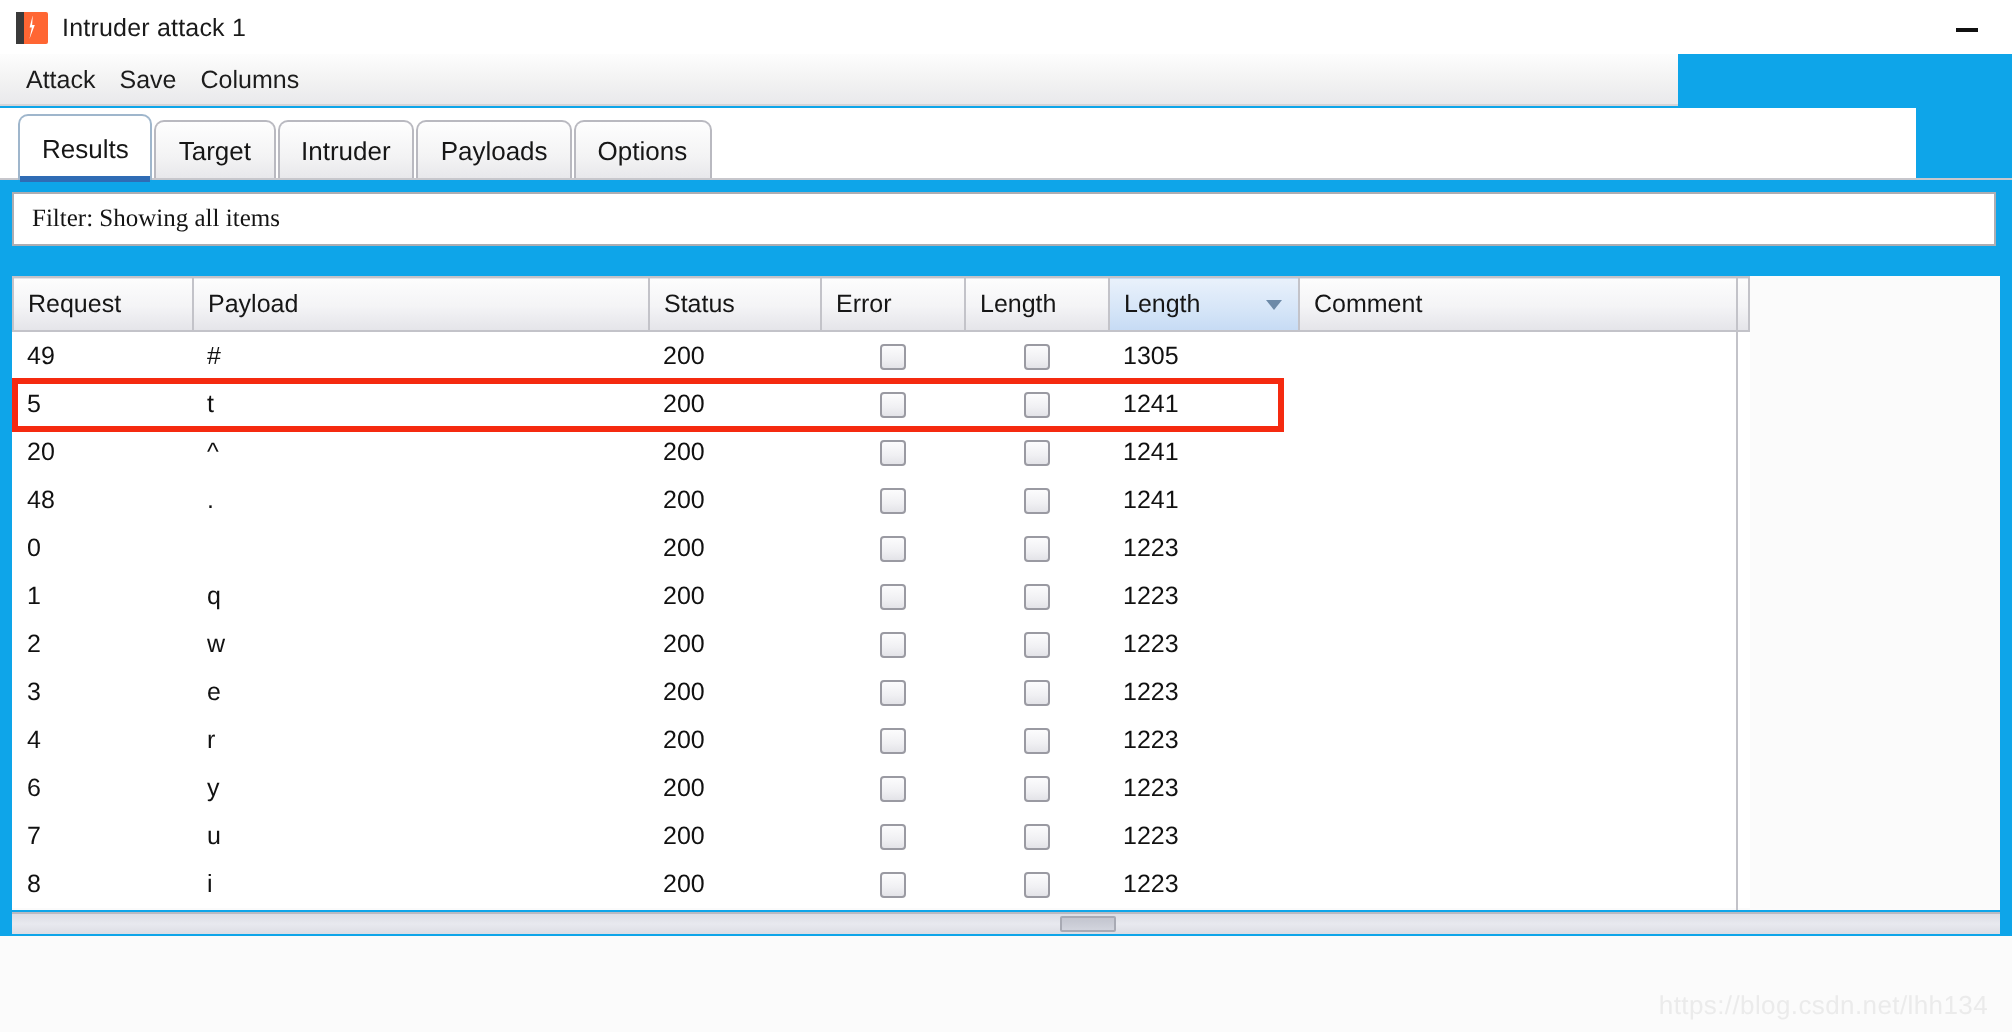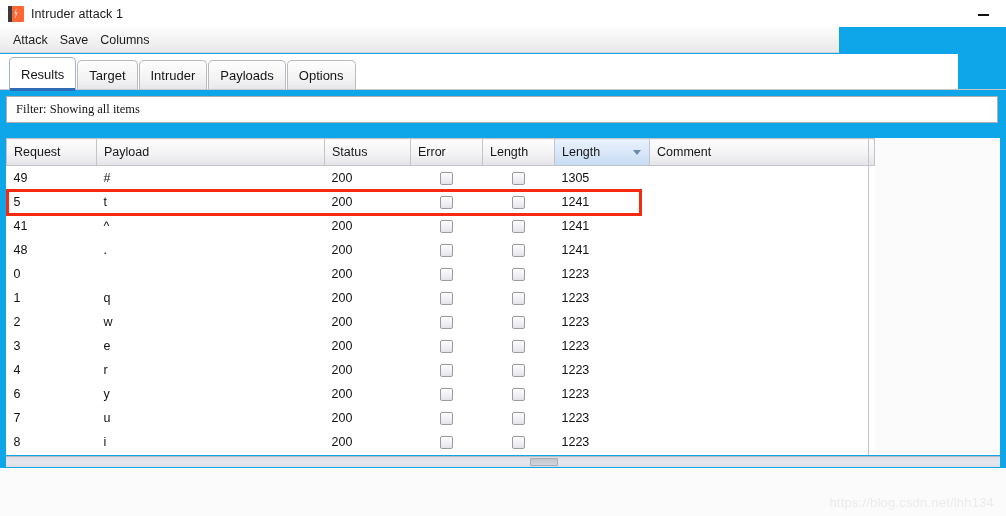--- a/index.html
+++ b/index.html
@@ -326,21 +326,21 @@
           <tr>
             <td>5</td>
             <td>t</td>
             <td>200</td>
             <td class="center"><span class="cb"></span></td>
             <td class="center"><span class="cb"></span></td>
             <td>1241</td>
             <td></td>
           </tr>
           <tr>
-            <td>41</td>
+            <td>20</td>
             <td>^</td>
             <td>200</td>
             <td class="center"><span class="cb"></span></td>
             <td class="center"><span class="cb"></span></td>
             <td>1241</td>
             <td></td>
           </tr>
           <tr>
             <td>48</td>
             <td>.</td>

